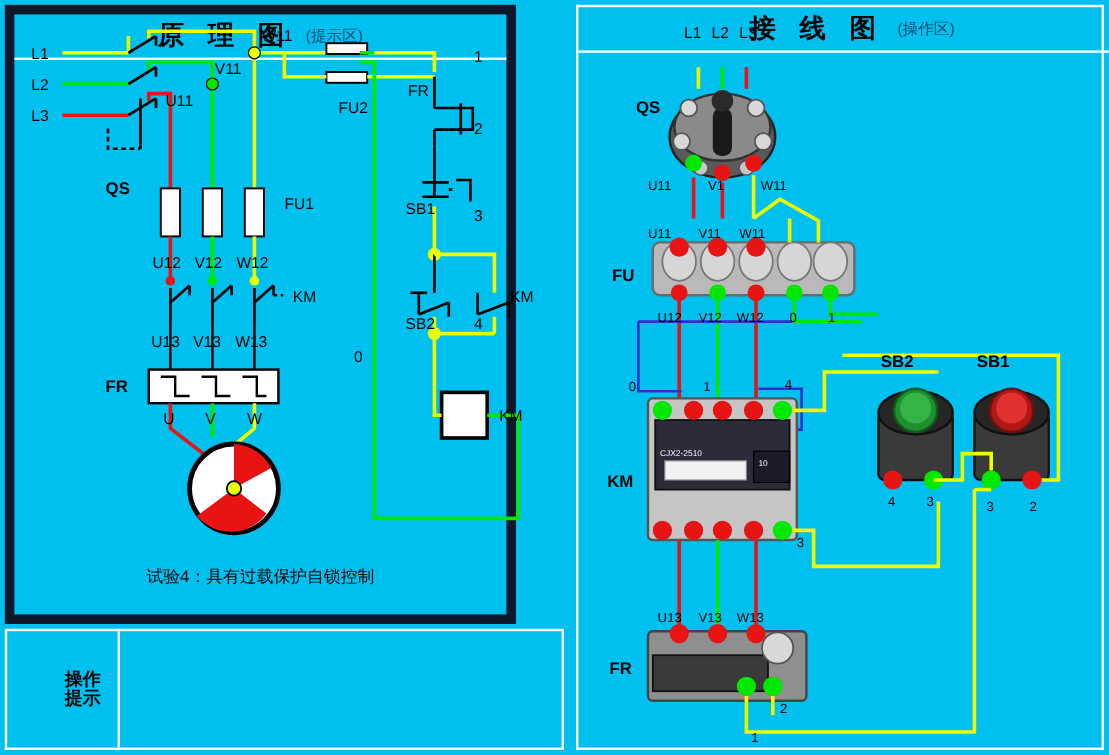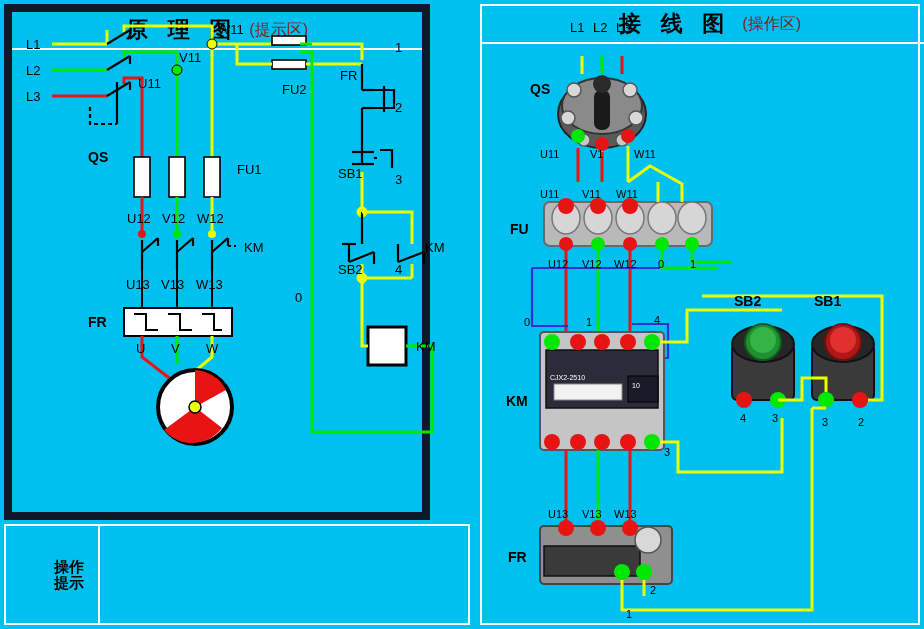--- a/index.html
+++ b/index.html
@@ -10,21 +10,21 @@
     overflow:hidden;
     position:relative;
   }
   .panel{position:absolute;box-sizing:border-box;}
 
   
   #left-panel{left:4px;top:4px;width:426px;height:516px;background:#00c0f0;border:8px solid #0f172a;}
   #left-header{position:absolute;left:0;top:0;width:100%;height:36px;border-bottom:2px solid #ffffff;
       display:flex;align-items:center;justify-content:center;}
   .hdr-big{font-family:"DejaVu Sans","Liberation Sans",sans-serif;font-weight:bold;font-size:22px;color:#000;letter-spacing:6px;}
-  .hdr-small{font-size:16px;color:#7f1d1d;margin-left:12px;}
+  .hdr-small{font-size:13px;color:#0c4a6e;margin-left:12px;}
   #left-caption{position:absolute;left:0;bottom:22px;width:100%;text-align:center;font-size:14px;color:#000;}
 
   
   #hint-panel{left:4px;top:524px;width:466px;height:101px;background:#00c0f0;border:2px solid #ffffff;}
   #hint-label{position:absolute;left:0;top:0;width:44px;height:100%;border-right:2px solid #ffffff;
       display:flex;flex-direction:column;align-items:center;justify-content:center;font-size:15px;font-weight:bold;color:#000;line-height:1.05;padding-left:48px;}
   #hint-body{position:absolute;left:48px;top:0;right:0;height:100%;padding:10px 0 0 14px;box-sizing:border-box;}
   .hint-line{font-size:14px;color:#000;margin-bottom:12px;}
 
   
@@ -211,20 +211,21 @@
     <text class="lbl" x="383" y="100">2</text>
     <text class="lbl" x="326" y="166">SB1</text>
     <text class="lbl" x="383" y="172">3</text>
     <text class="lbl" x="326" y="262">SB2</text>
     <text class="lbl" x="383" y="262">4</text>
     <text class="lbl" x="413" y="240">KM</text>
     <text class="lbl" x="404" y="339">KM</text>
     <text class="lbl" x="283" y="290">0</text>
   </svg>
 
+  <div id="left-caption">试验4：具有过载保护自锁控制</div>
 </div>
 
 <div class="panel" id="hint-panel">
   <div id="hint-label">操作提示</div>
 </div>
 
 <div class="panel" id="right-panel">
 
   <div id="right-header">
     <span class="hdr-big">接 线 图</span>

